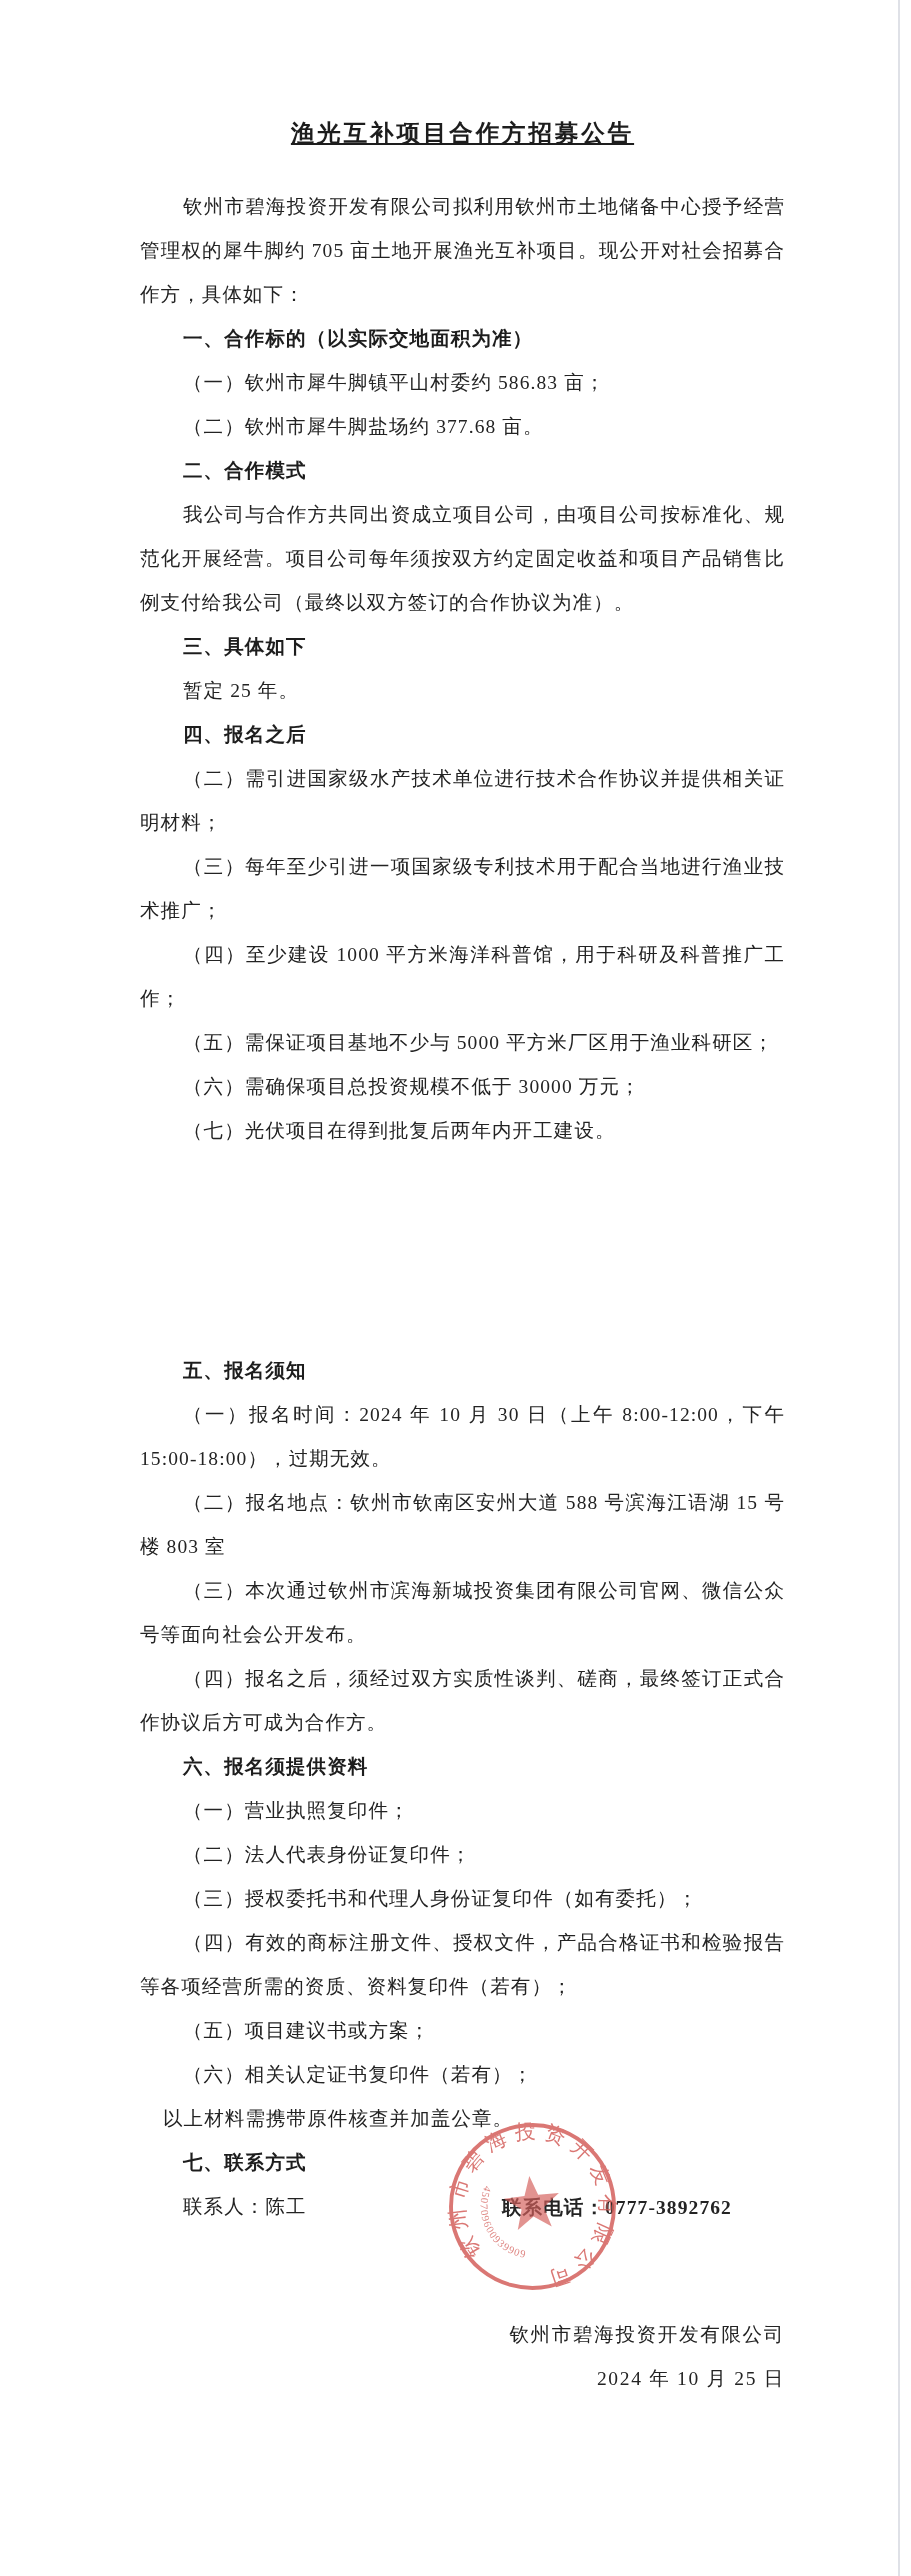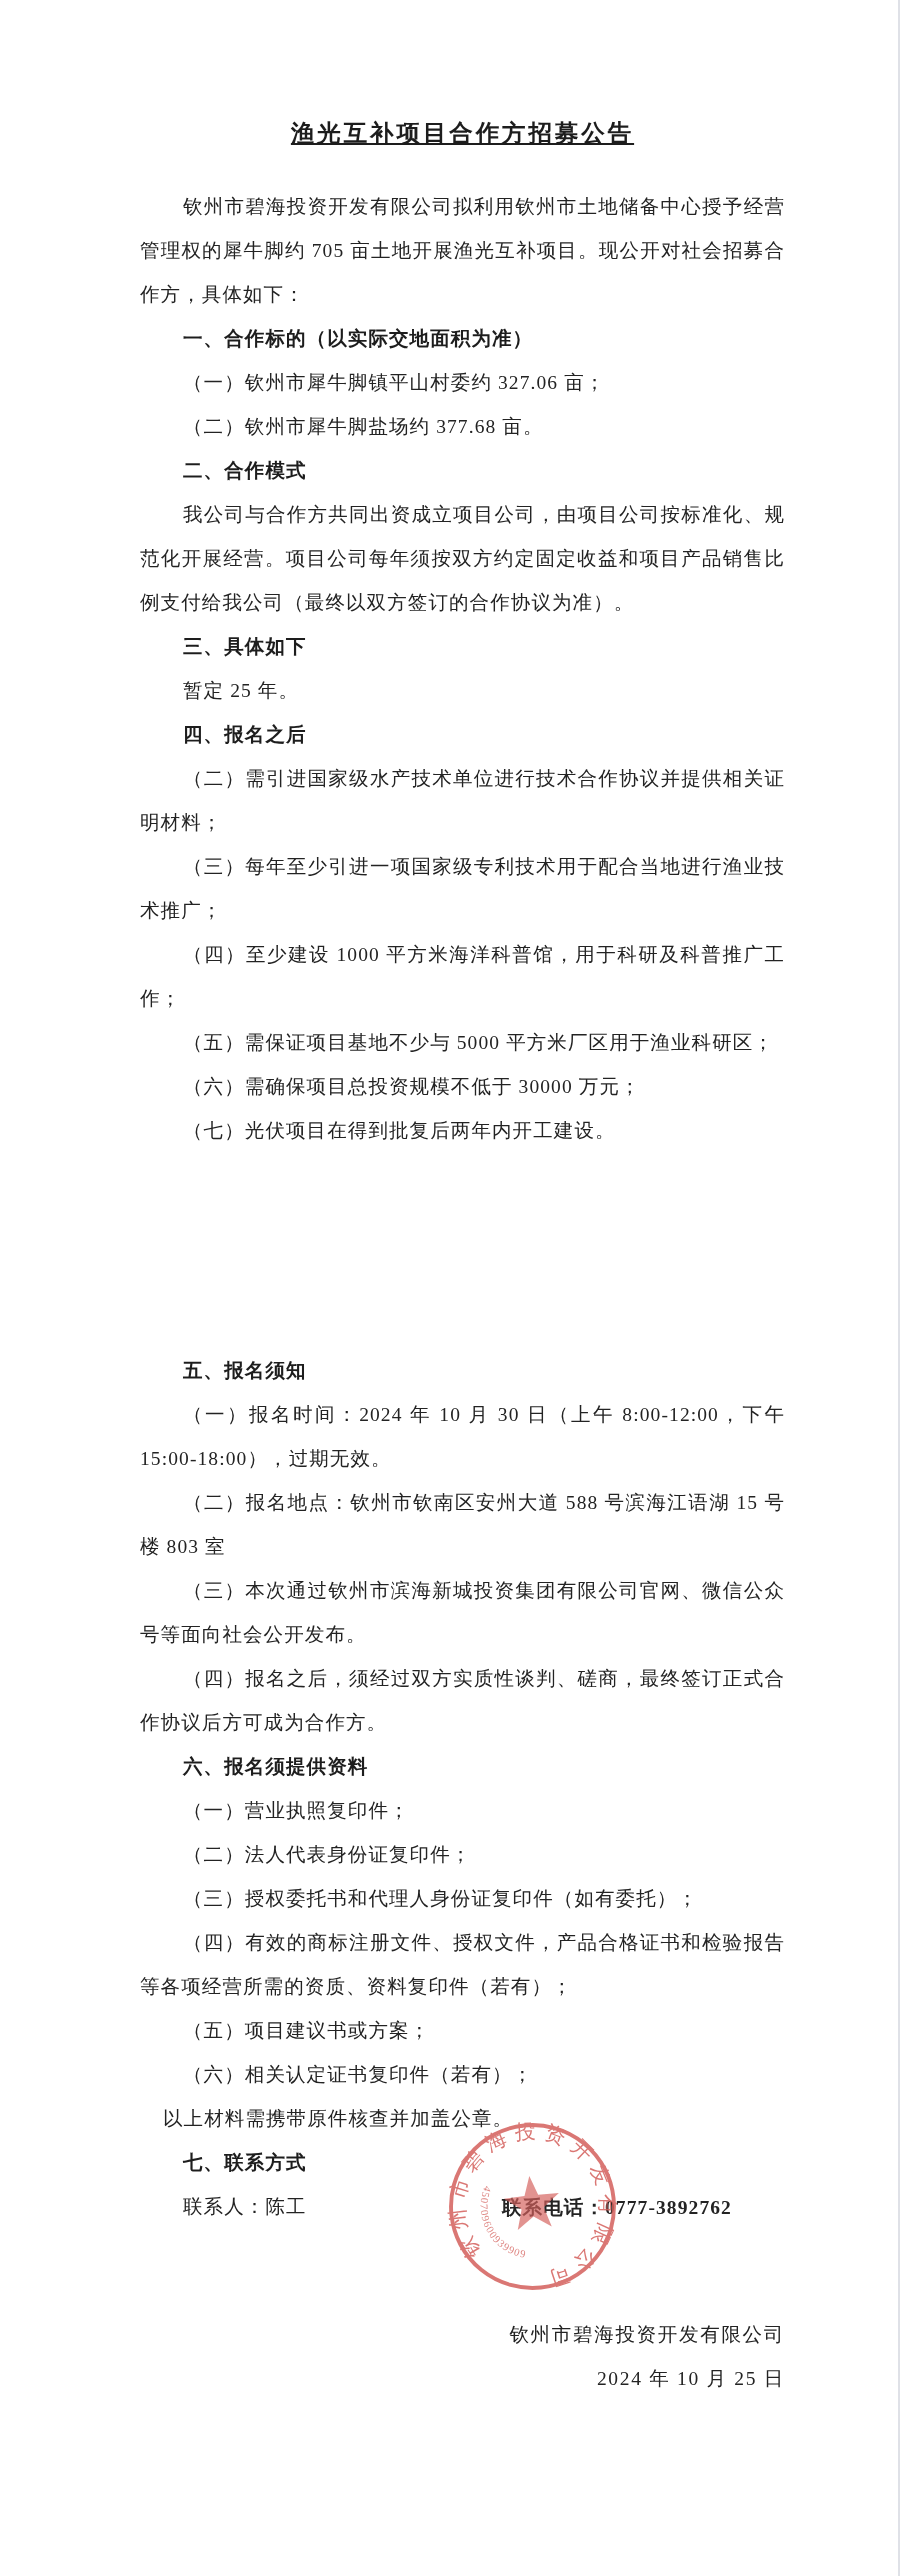--- a/index.html
+++ b/index.html
@@ -60,21 +60,21 @@
 </head>
 <body>
 
 <div class="page">
 
   <h1 class="title">渔光互补项目合作方招募公告</h1>
 
   <p class="line para">钦州市碧海投资开发有限公司拟利用钦州市土地储备中心授予经营管理权的犀牛脚约 705 亩土地开展渔光互补项目。现公开对社会招募合作方，具体如下：</p>
 
   <h2 class="heading">一、合作标的（以实际交地面积为准）</h2>
-  <p class="line para">（一）钦州市犀牛脚镇平山村委约 327.06 亩；</p>
+  <p class="line para">（一）钦州市犀牛脚镇平山村委约 586.83 亩；</p>
   <p class="line para">（二）钦州市犀牛脚盐场约 377.68 亩。</p>
 
   <h2 class="heading">二、合作模式</h2>
   <p class="line para">我公司与合作方共同出资成立项目公司，由项目公司按标准化、规范化开展经营。项目公司每年须按双方约定固定收益和项目产品销售比例支付给我公司（最终以双方签订的合作协议为准）。</p>
 
   <h2 class="heading">三、具体如下</h2>
   <p class="line para">暂定 25 年。</p>
 
   <h2 class="heading">四、报名之后</h2>
   <p class="line para">（二）需引进国家级水产技术单位进行技术合作协议并提供相关证明材料；</p>

